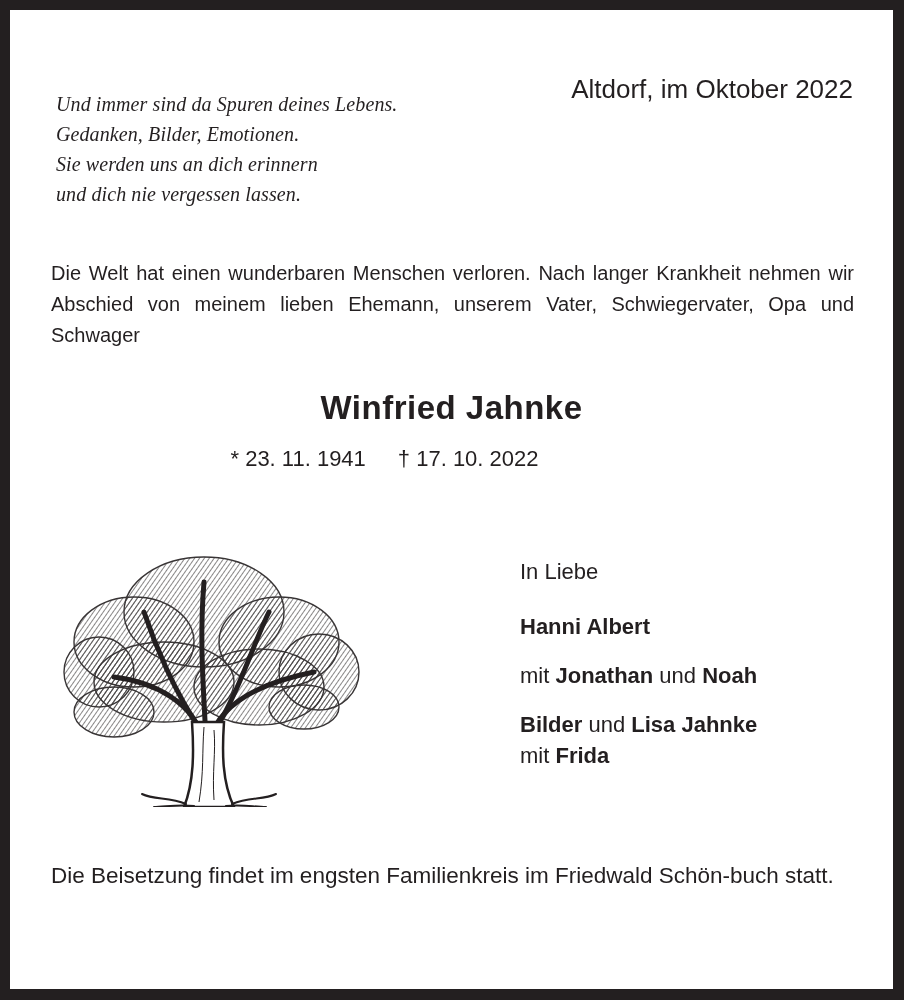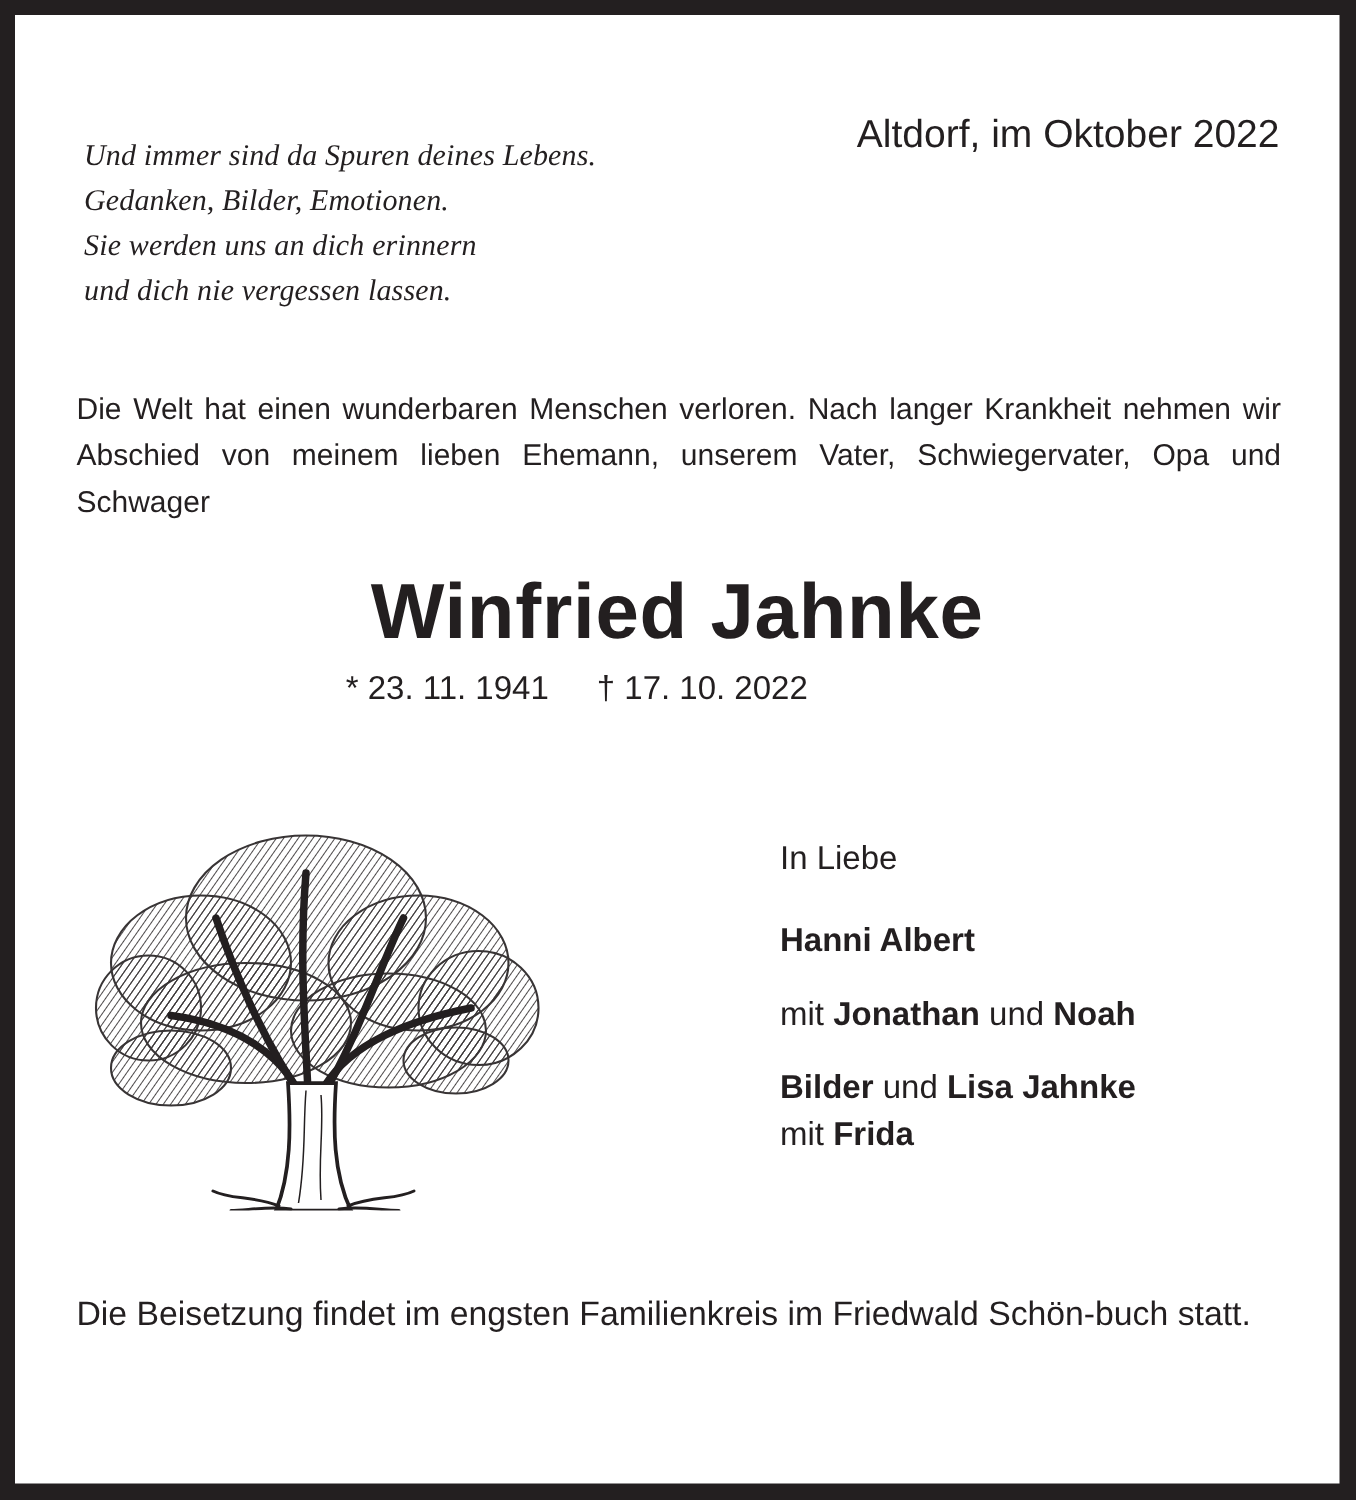--- a/index.html
+++ b/index.html
@@ -21,21 +21,21 @@
   .verse div { white-space: nowrap; }
   .place {
     right: 40px; top: 64px; font-size: 26px; white-space: nowrap;
   }
   .intro {
     left: 41px; top: 200px; width: 803px; font-size: 20px; line-height: 31px;
     text-align: justify; text-align-last: left; margin-top: 48px;
   }
   .name {
     left: 0; width: 883px; top: 368px; text-align: center;
-    font-weight: bold; font-size: 52px; line-height: 60px; letter-spacing: 0.5px;
+    font-weight: bold; font-size: 33px; line-height: 60px; letter-spacing: 0.5px;
   }
   .dates {
     left: 0; width: 749px; top: 436px; text-align: center; font-size: 22px;
     white-space: pre;
   }
   .dates span { margin: 0 16px; }
   .tree { left: 44px; top: 532px; width: 310px; height: 265px; }
   .family { left: 510px; top: 546px; font-size: 22px; line-height: 31px; }
   .family .row { white-space: nowrap; }
   .family b { font-weight: bold; }

